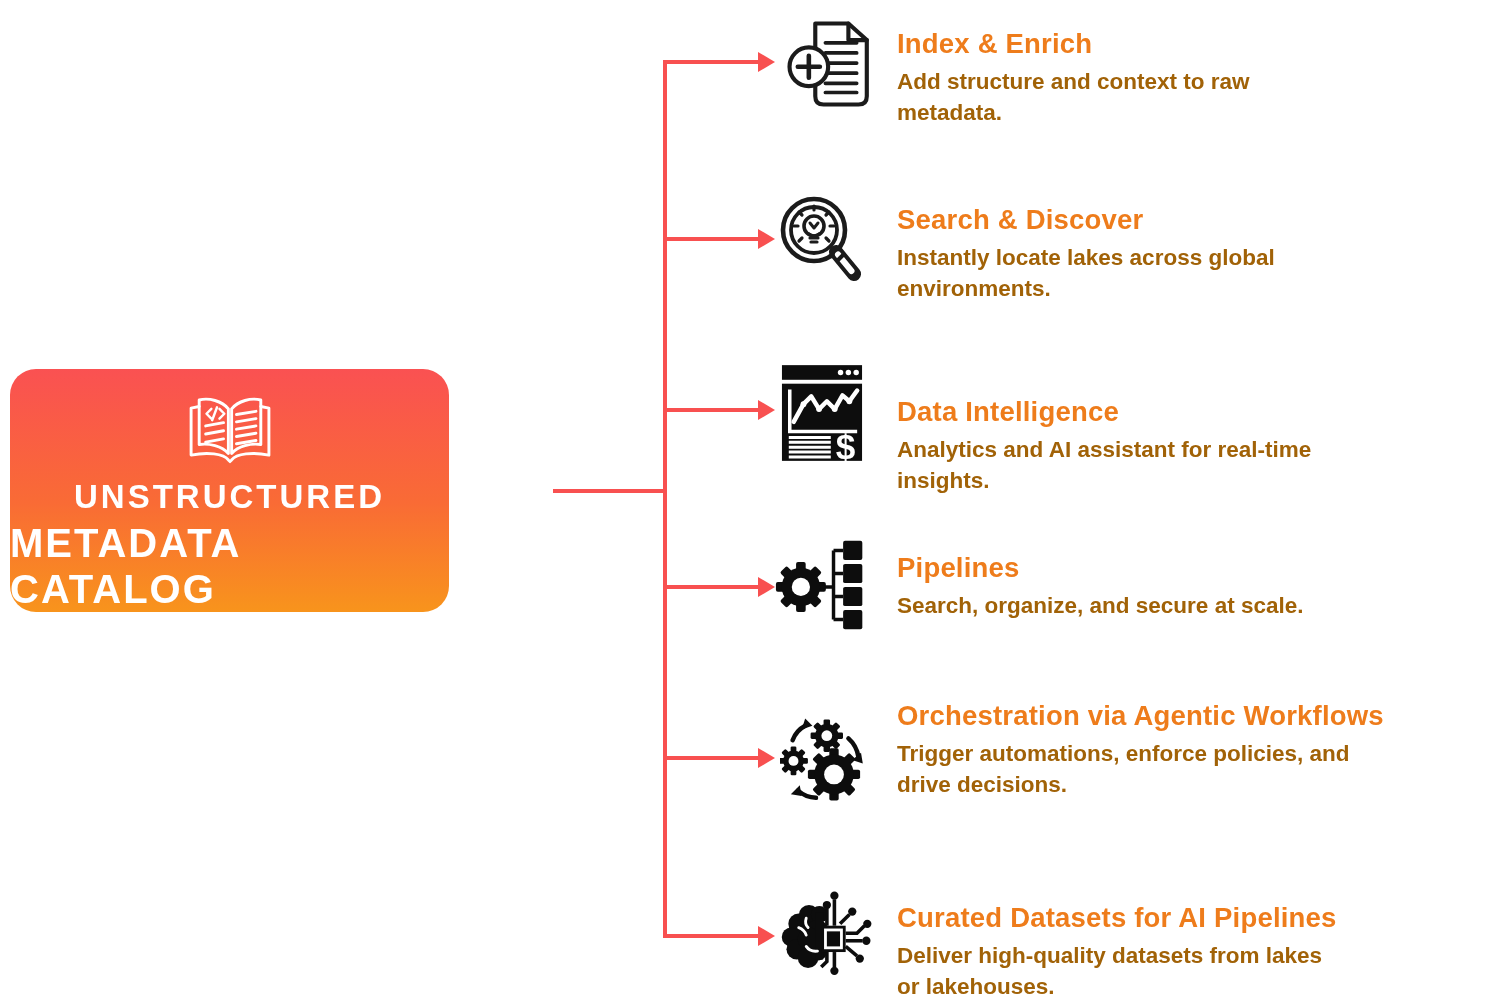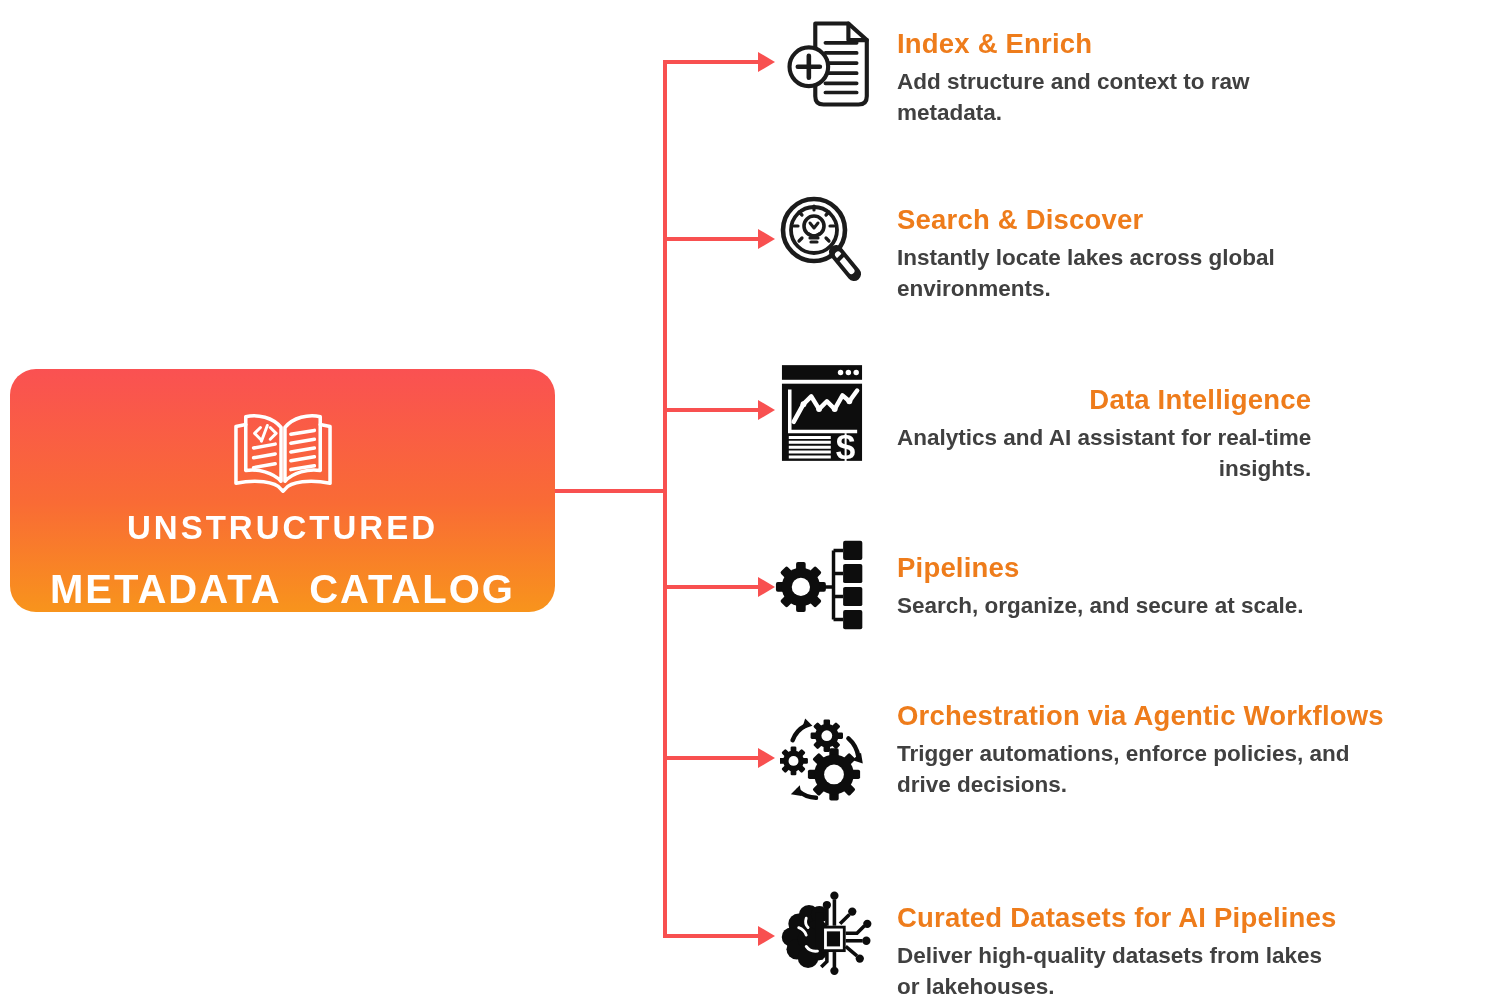--- a/index.html
+++ b/index.html
@@ -1,33 +1,33 @@
 <!DOCTYPE html>
 <html><head>
 <meta charset="utf-8">
 <style>
   html,body{margin:0;padding:0;background:#ffffff;}
   body{font-family:"Liberation Sans","DejaVu Sans",sans-serif;}
   .canvas{position:relative;width:1505px;height:1005px;background:#ffffff;overflow:hidden;}
 
   
   .source-box{
-    position:absolute;left:10px;top:369px;width:545px;height:243px;
+    position:absolute;left:10px;top:369px;width:439px;height:243px;
     border-radius:26px;
     background:linear-gradient(180deg,#FA5152 0%,#F96B35 55%,#F8941C 100%);
-    display:flex;flex-direction:column;align-items:center;justify-content:flex-end;
+    display:flex;flex-direction:column;align-items:center;justify-content:center;
     padding-top:18px;box-sizing:border-box;
   }
   .source-title1{
     color:#ffffff;font-size:33px;font-weight:800;letter-spacing:3px;
     margin-top:10px;line-height:1.15;
   }
   .source-title2{
     color:#ffffff;font-size:40px;font-weight:800;letter-spacing:2px;word-spacing:16px;
-    line-height:1.15;margin-top:19px;
+    line-height:1.15;margin-top:4px;
   }
 
   
   .line{position:absolute;background:#F85050;}
   .trunk{left:663px;top:60px;width:4px;height:878px;}
   .root-branch{left:553px;top:489px;width:112px;height:4px;}
   .branch{left:663px;width:97px;height:4px;}
   .arrowhead{
     position:absolute;left:758px;width:0;height:0;
     border-left:17px solid #F85050;
@@ -35,21 +35,21 @@
     border-bottom:10px solid transparent;
   }
 
   
   .icon-box{position:absolute;}
   .feature-text{position:absolute;left:897px;margin-top:8px;}
   .feature-text h3{
     margin:0 0 7px 0;font-size:27.5px;font-weight:800;color:#EE7C1B;letter-spacing:0.2px;
   }
   .feature-text p{
-    margin:0;font-size:22.5px;font-weight:700;color:#404040;line-height:1.36;
+    margin:0;font-size:22.5px;font-weight:700;color:#a16207;line-height:1.36;
     white-space:pre-line;
   }
   svg .stroke{stroke:#1B1B1B;fill:none;stroke-linecap:round;stroke-linejoin:round;}
   svg .fillb{fill:#0D0D0D;}
   svg .fillw{fill:#ffffff;}
 </style>
 </head>
 <body>
 
 <div class="canvas">
@@ -132,21 +132,21 @@
       <path d="M10,27 V70 H79" stroke="#ffffff" fill="none" stroke-width="3.6"></path>
       <path d="M14,60 L24,42 L32,34 L40,47 L48,39 L56,47 L64,33 L71,39 L79,28" stroke="#ffffff" fill="none" stroke-width="4.6" stroke-linecap="round" stroke-linejoin="round"></path>
       <circle cx="24" cy="42" r="3" class="fillw"></circle>
         <circle cx="40" cy="47" r="3" class="fillw"></circle>
       <circle cx="56" cy="47" r="3" class="fillw"></circle>
         <circle cx="71" cy="39" r="3" class="fillw"></circle>
       <path d="M9,76 H52 M9,81 H52 M9,86 H52 M9,91 H52 M9,96 H52" stroke="#ffffff" stroke-width="3"></path>
       <text x="67" y="98" text-anchor="middle" font-family="Liberation Sans,sans-serif" font-size="36" font-weight="bold" fill="#ffffff">$</text>
     </svg>
   </div>
-  <div class="feature-text" style="top:376px;text-align:right;">
+  <div class="feature-text" style="top:388px;">
     <h3>Data Intelligence</h3>
     <p>Analytics and AI assistant for real-time
 insights.</p>
   </div>
 
   <div class="icon-box" style="left:774px;top:536px;">
     <svg width="96" height="98" viewBox="0 0 100 100">
       <g class="fillb" transform="translate(28,52)">
         <g>
             <rect x="-5" y="-26" width="10" height="13" rx="2"></rect>

